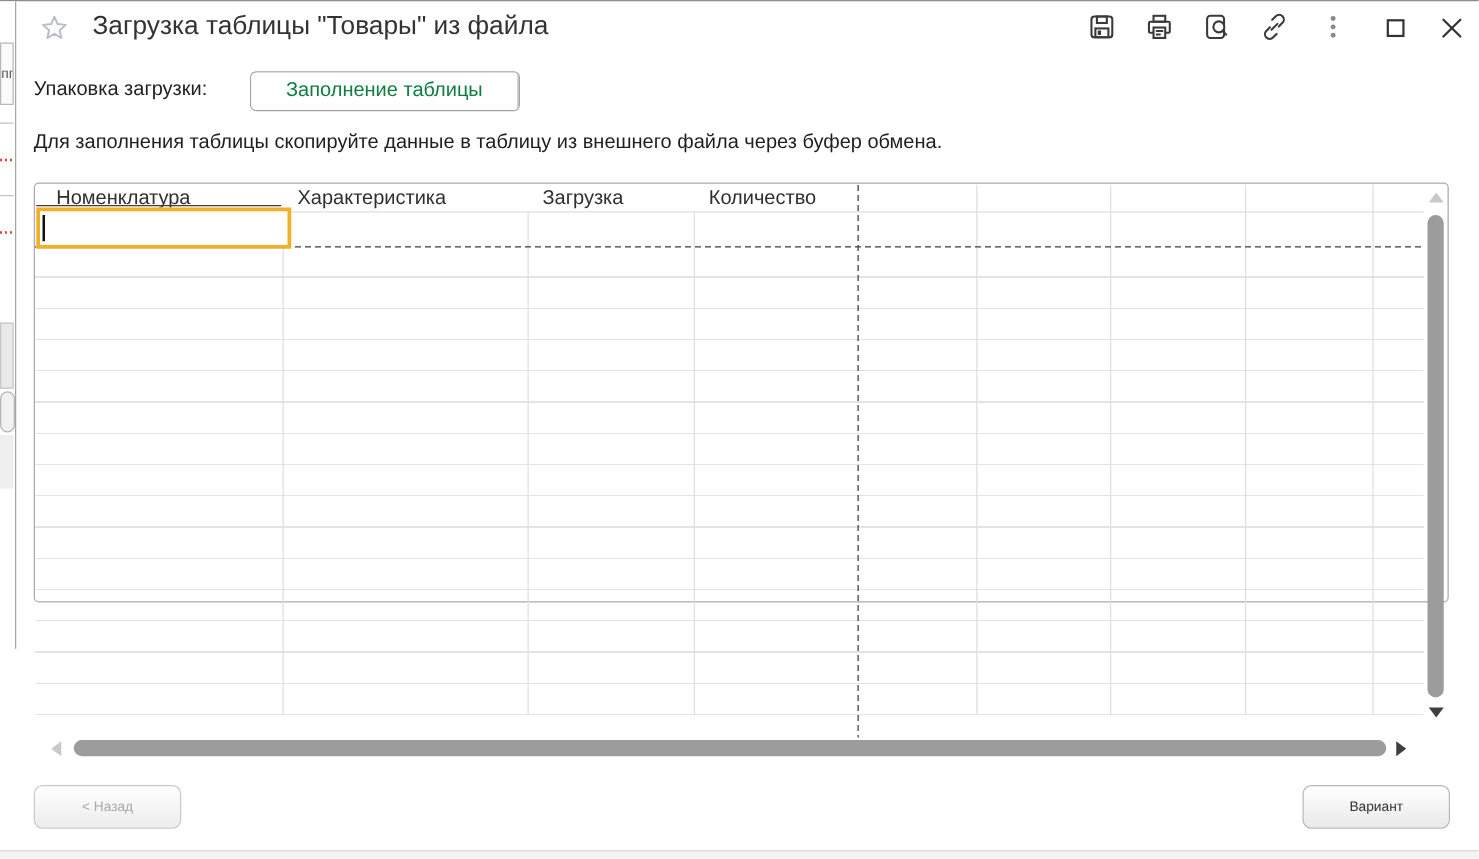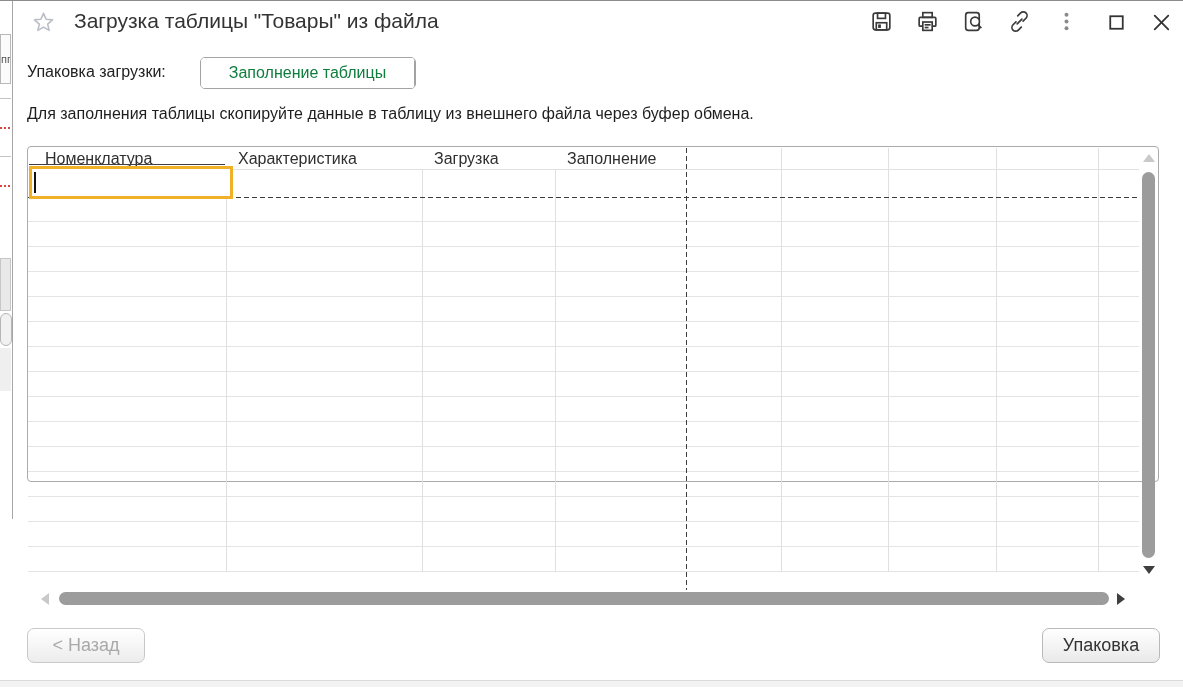--- a/index.html
+++ b/index.html
@@ -46,21 +46,21 @@
   .caret{position:absolute;left:2px;top:3px;width:2px;height:21px;background:#111;}
   
   .vsb-thumb{position:absolute;left:1114px;top:25px;width:13px;height:386px;background:#9c9c9c;border-radius:7px;cursor:pointer;}
   .hsb-thumb{position:absolute;left:31px;top:445px;width:1050px;height:13px;background:#9c9c9c;border-radius:7px;cursor:pointer;}
   .arr{position:absolute;width:0;height:0;cursor:pointer;}
   .arr.up{left:1115px;top:7px;border-left:6px solid transparent;border-right:6px solid transparent;border-bottom:8px solid #c9c9c9;}
   .arr.down{left:1115px;top:419px;border-left:6px solid transparent;border-right:6px solid transparent;border-top:8px solid #3f3f3f;}
   .arr.leftA{left:13px;top:446px;border-top:6px solid transparent;border-bottom:6px solid transparent;border-right:8px solid #c9c9c9;}
   .arr.rightA{left:1089px;top:446px;border-top:6px solid transparent;border-bottom:6px solid transparent;border-left:8px solid #3f3f3f;}
   
-  .btn{position:absolute;top:627px;height:35px;border-radius:7px;font-size:18px;display:flex;align-items:center;justify-content:center;cursor:pointer;box-sizing:border-box;}
+  .btn{position:absolute;top:627px;height:35px;border-radius:7px;font-size:11px;display:flex;align-items:center;justify-content:center;cursor:pointer;box-sizing:border-box;}
   .btn-back{left:27px;width:118px;border:1px solid #c9c9c9;background:linear-gradient(#ffffff,#ececec);color:#a9a9a9;}
   .btn-next{left:905px;width:121px;border:1px solid #d8c44e;background:linear-gradient(#f9f09b,#efd94f);color:#6b6b60;font-weight:bold;}
   .btn-closed{left:1042px;width:118px;border:1px solid #b9b9b9;background:linear-gradient(#ffffff,#e9e9e9);color:#333;}
   .footer-strip{position:absolute;left:0;top:679px;width:1183px;height:8px;background:#f2f2f2;border-top:1px solid #dadada;}
   svg{overflow:visible;}
 </style>
 </head>
 <body>
 
 <div class="screen">
@@ -140,21 +140,21 @@
     <div class="seg active">Заполнение таблицы</div>
   </div>
 
   <div class="hint">Для заполнения таблицы скопируйте данные в таблицу из внешнего файла через буфер обмена.</div>
 
   <div class="grid">
 
     <div class="gh-cell" style="left:17px">Номенклатура</div>
     <div class="gh-cell" style="left:210px">Характеристика</div>
     <div class="gh-cell" style="left:406px">Загрузка</div>
-    <div class="gh-cell" style="left:539px">Заполнение</div>
+    <div class="gh-cell" style="left:539px">Количество</div>
     <div class="gh-underline"></div>
     <div class="gh-bottom"></div>
 
     <div class="rowlines"></div>
     <div class="colline" style="left:198px"></div>
     <div class="colline" style="left:394px"></div>
     <div class="colline" style="left:527px"></div>
     <div class="colline full" style="left:753px"></div>
     <div class="colline full" style="left:860px"></div>
     <div class="colline full" style="left:968px"></div>
@@ -169,16 +169,16 @@
     <div class="arr up"></div>
     <div class="vsb-thumb"></div>
     <div class="arr down"></div>
 
     <div class="arr leftA"></div>
     <div class="hsb-thumb"></div>
     <div class="arr rightA"></div>
   </div>
 
   <div class="btn btn-back">&lt; Назад</div>
-  <div class="btn btn-closed">Упаковка</div>
+  <div class="btn btn-closed">Вариант</div>
 
   <div class="footer-strip"></div>
 </div>
 
 </body></html>

